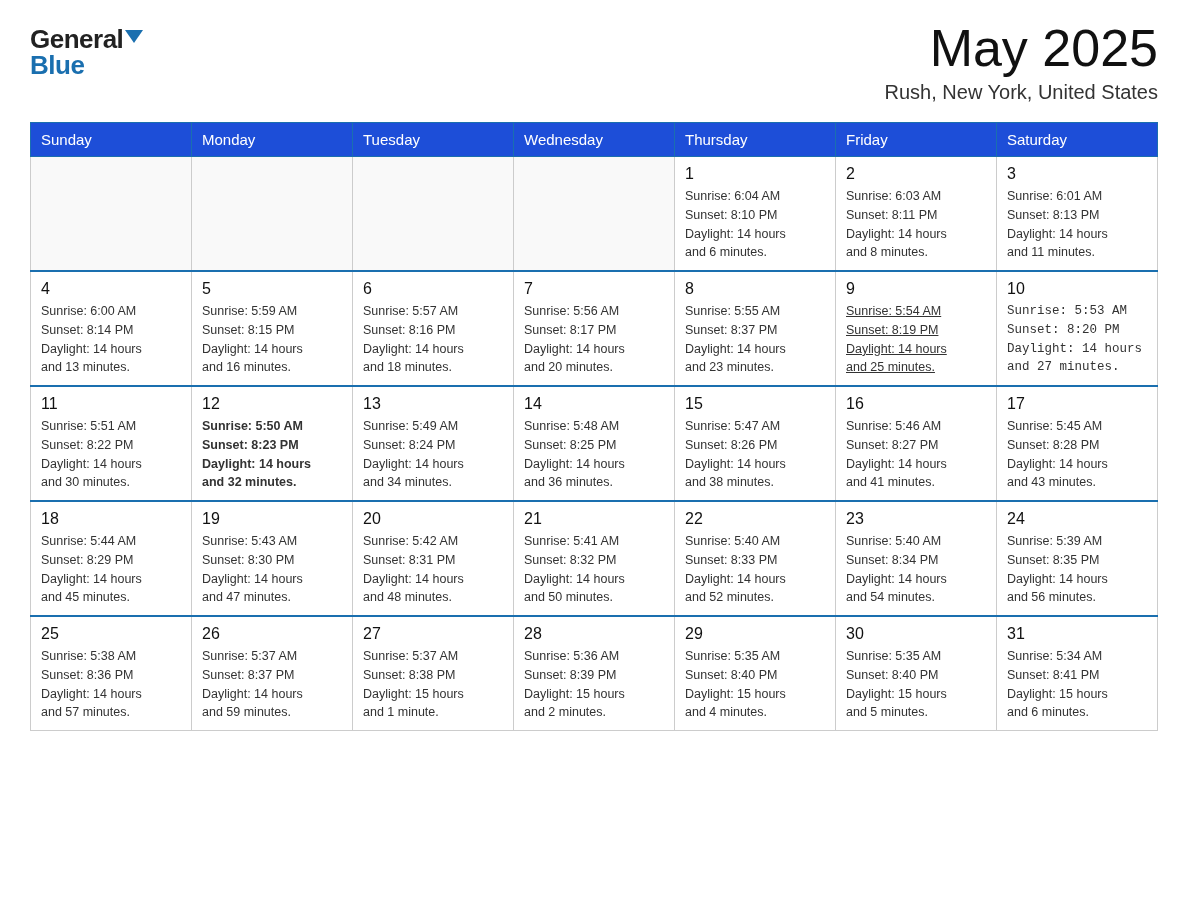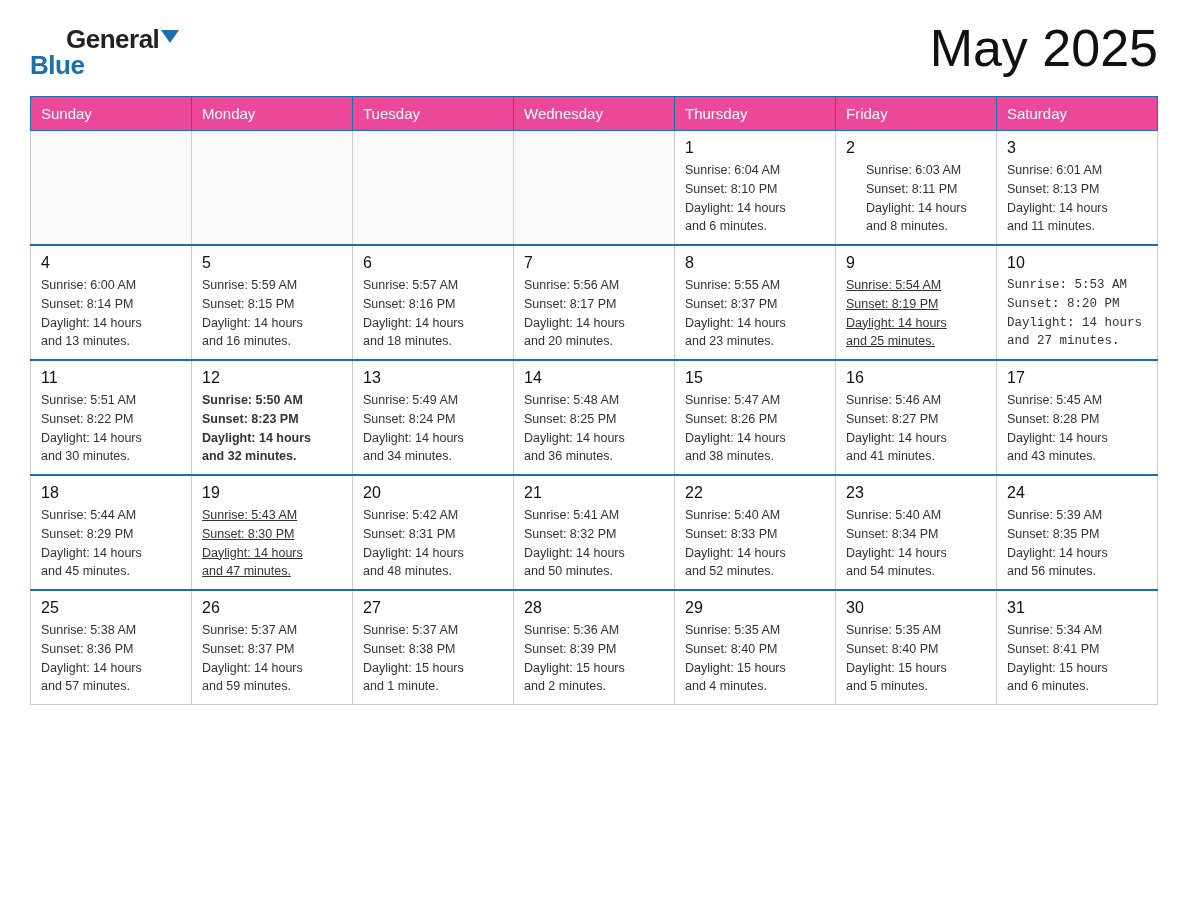--- a/index.html
+++ b/index.html
@@ -45,21 +45,20 @@
       border-right: 9px solid transparent;
       border-top: 13px solid #1a6faf;
       margin-left: 2px;
       vertical-align: middle;
       position: relative;
       top: -3px;
     }
     .logo-line {
       display: flex;
       align-items: center;
-      margin-left: 36px;
     }
     .title-block {
       text-align: right;
       margin-left: 21px;
     }
     .month-title {
       font-size: 52px;
       font-weight: normal;
       color: #111;
       line-height: 1.1;
@@ -68,21 +67,21 @@
       font-size: 20px;
       color: #333;
       margin-top: 4px;
     }
     .calendar {
       width: 100%;
       border-collapse: collapse;
       border: 1px solid #aaa;
     }
     .calendar th {
-      background-color: #ec4899;
+      background-color: #1d4ed8;
       color: #fff;
       font-size: 15px;
       font-weight: normal;
       padding: 8px 10px;
       text-align: left;
       border: 1px solid #1a6faf;
     }
     .calendar td {
       vertical-align: top;
       padding: 8px 10px;
@@ -120,20 +119,21 @@
 <div class="header">
   <div class="logo">
     <div class="logo-line">
       <span class="logo-general">General</span>
       <span class="logo-triangle"></span>
     </div>
     <span class="logo-blue">Blue</span>
   </div>
   <div class="title-block">
     <div class="month-title">May 2025</div>
+    <div class="location">Rush, New York, United States</div>
   </div>
 </div>
 
 <table class="calendar">
   <thead>
     <tr>
     <th>Sunday</th>
         <th>Monday</th>
         <th>Tuesday</th>
         <th>Wednesday</th>
@@ -150,21 +150,21 @@
         <td class="empty-cell"></td>
         <td>
           <span class="day-number">1</span>
           <div class="day-info" style="white-space: pre-line;">Sunrise: 6:04 AM
 Sunset: 8:10 PM
 Daylight: 14 hours
 and 6 minutes.</div>
         </td>
         <td>
           <span class="day-number">2</span>
-          <div class="day-info" style="white-space: pre-line; margin-left: 20px;">Sunrise: 6:03 AM
+          <div class="day-info" style="white-space: pre-line;">Sunrise: 6:03 AM
 Sunset: 8:11 PM
 Daylight: 14 hours
 and 8 minutes.</div>
         </td>
         <td>
           <span class="day-number">3</span>
           <div class="day-info" style="white-space: pre-line;">Sunrise: 6:01 AM
 Sunset: 8:13 PM
 Daylight: 14 hours
 and 11 minutes.</div>
@@ -275,21 +275,21 @@
       <tr class="week-row">
         <td>
           <span class="day-number">18</span>
           <div class="day-info" style="white-space: pre-line;">Sunrise: 5:44 AM
 Sunset: 8:29 PM
 Daylight: 14 hours
 and 45 minutes.</div>
         </td>
         <td>
           <span class="day-number">19</span>
-          <div class="day-info" style="white-space: pre-line; text-decoration: underline;">Sunrise: 5:43 AM
+          <div class="day-info" style="white-space: pre-line;">Sunrise: 5:43 AM
 Sunset: 8:30 PM
 Daylight: 14 hours
 and 47 minutes.</div>
         </td>
         <td>
           <span class="day-number">20</span>
           <div class="day-info" style="white-space: pre-line;">Sunrise: 5:42 AM
 Sunset: 8:31 PM
 Daylight: 14 hours
 and 48 minutes.</div>

